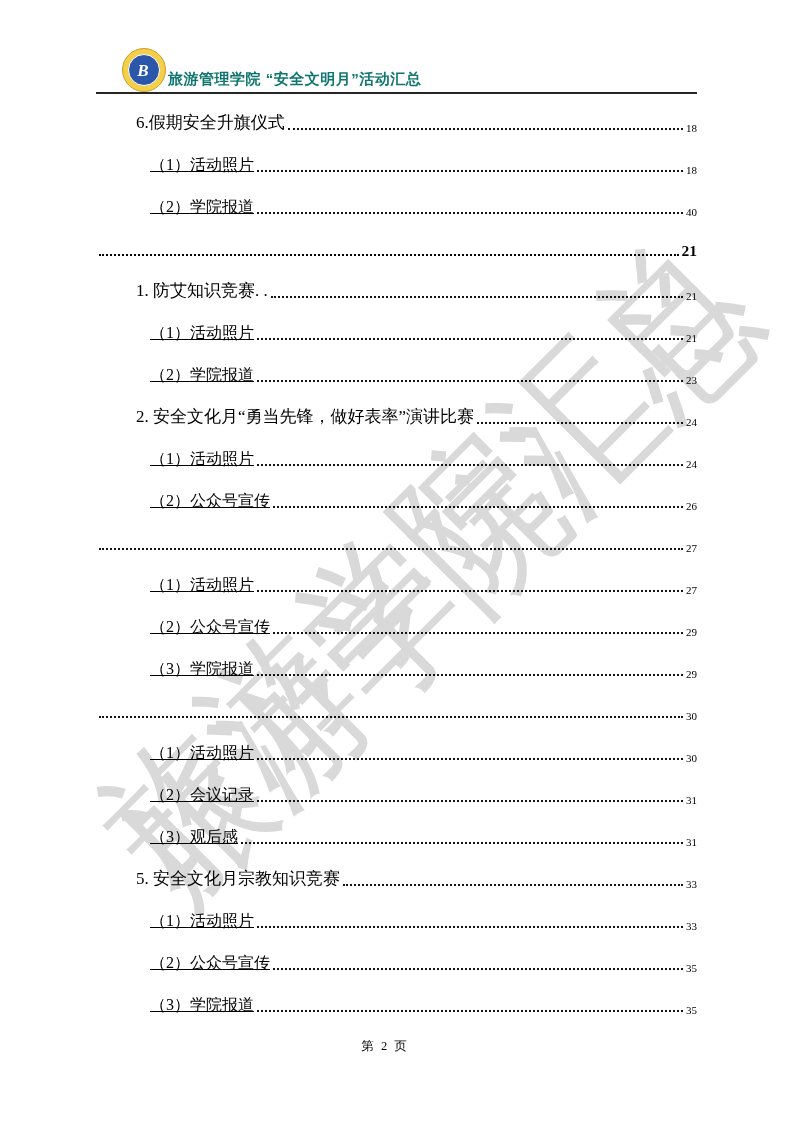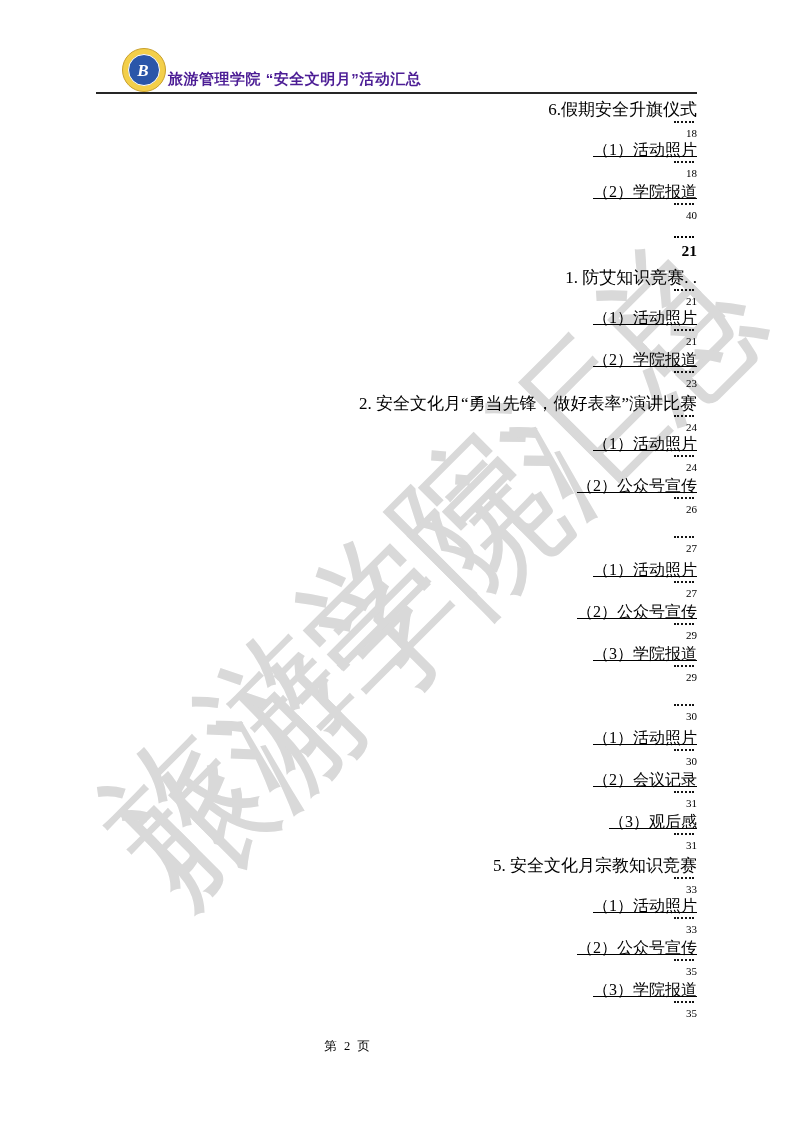--- a/index.html
+++ b/index.html
@@ -34,21 +34,21 @@
     display: flex; align-items: center; justify-content: center;
   }
   .logo-letter {
     color: #ffffff; font-style: italic; font-weight: bold;
     font-size: 17px; line-height: 1;
     font-family: "Liberation Serif", serif;
     transform: translateX(-1px);
   }
   .header-title {
     position: absolute; left: 72px; bottom: 3px;
-    color: #4c1d95; font-weight: bold; font-size: 15px;
+    color: #0f766e; font-weight: bold; font-size: 15px;
     letter-spacing: 0.5px;
     font-family: "Liberation Sans", sans-serif;
     white-space: nowrap;
   }
 
   
   .watermark {
     position: absolute; left: 420px; top: 560px;
     width: 0; height: 0; z-index: 0; pointer-events: none;
   }
@@ -67,21 +67,20 @@
   
   .toc {
     position: absolute; left: 96px; top: 98px;
     width: 601px; z-index: 1;
   }
   .toc-row {
     display: flex; align-items: flex-end;
     height: 42px; box-sizing: border-box;
     padding-bottom: 6px;
     cursor: pointer;
-    flex-direction: column;
   }
   .toc-label { white-space: nowrap; }
   .toc-leader {
     flex: 1 1 auto;
     border-bottom: 2px dotted #141414;
     margin: 0 3px 4px 3px;
     min-width: 20px;
   }
   .toc-page { white-space: nowrap; font-size: 11px; }
 
@@ -93,20 +92,21 @@
   .toc-row.lv0 .toc-leader { border-bottom-color: #000; }
 
   .toc-row.lv1 .toc-label { margin-left: 40px; font-size: 17px; }
   .toc-row.lv2 .toc-label { margin-left: 54px; font-size: 16px; text-decoration: underline; }
 
   
   .footer {
     position: absolute; left: 0; top: 1038px; width: 696px;
     text-align: center; font-size: 12.5px; z-index: 1;
     letter-spacing: 2px;
+    padding-left: 37px;
   }
 </style>
 </head>
 <body>
 
 <div class="page">
 
   <div class="header">
     <div class="logo">
       <div class="logo-inner">

